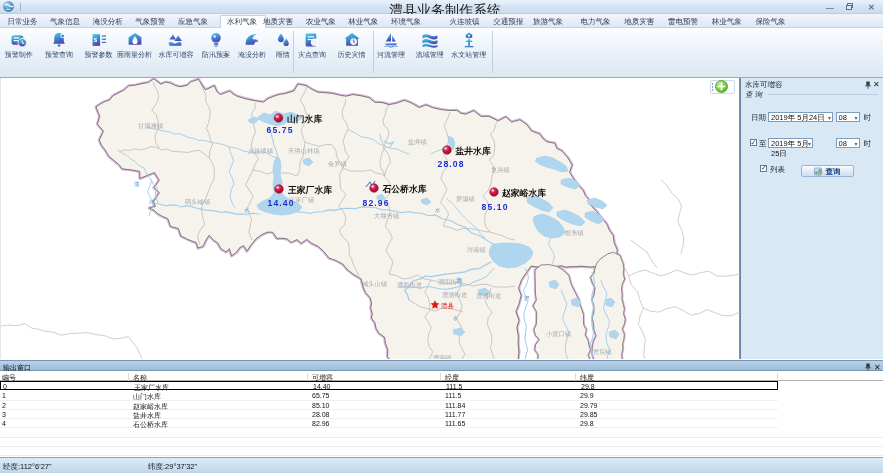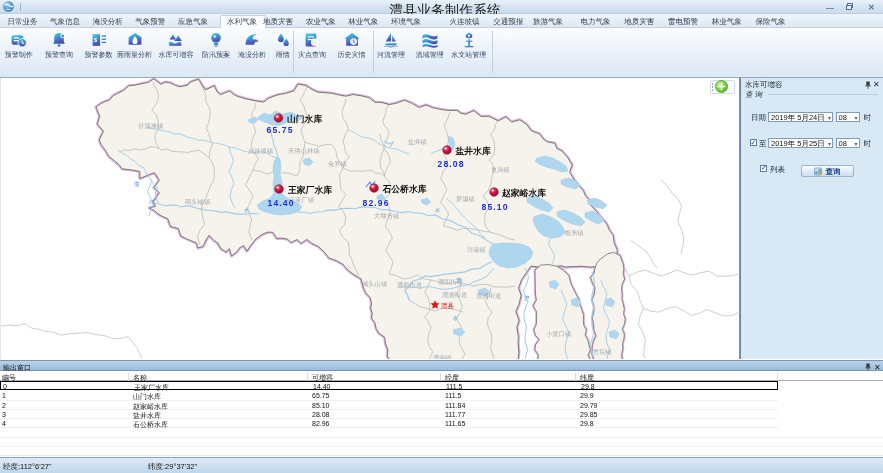--- a/index.html
+++ b/index.html
@@ -454,21 +454,21 @@
   </div>
 <div class="rp" style="left:873px;top:80px;font-size:8px;">✕</div>
 
 <div class="rp" style="left:751px;top:113px;">日期</div>
 <div class="combo" style="left:768px;top:111.5px;width:65px;height:10px;padding:0 0 0 2px;">2019年 5月24日<span class="arr">▾</span></div>
 <div class="combo" style="left:835.5px;top:111.5px;width:24px;height:10px;padding:0 0 0 2px;">08<span class="arr">▾</span></div>
 <div class="rp" style="left:863.5px;top:113px;">时</div>
 
 <div class="cb" style="left:749.5px;top:139px;"></div>
 <div class="rp" style="left:759px;top:139px;">至</div>
-<div class="combo" style="left:768px;top:138px;width:65px;height:10px;padding:0 0 0 2px;">2019年 5月25日<span class="arr">▾</span></div>
+<div class="combo" style="left:768px;top:138px;width:45px;height:10px;padding:0 0 0 2px;">2019年 5月25日<span class="arr">▾</span></div>
 <div class="combo" style="left:835.5px;top:138px;width:24px;height:10px;padding:0 0 0 2px;">08<span class="arr">▾</span></div>
 <div class="rp" style="left:863.5px;top:139px;">时</div>
 
 <div class="cb" style="left:760px;top:164.5px;"></div>
 <div class="rp" style="left:770px;top:165px;">列表</div>
 <div id="qbtn"><svg width="9" height="9" viewBox="0 0 9 9" style="vertical-align:-1.5px">
       <rect x="0.5" y="1" width="7" height="7" rx="1" fill="#cfe2f2" stroke="#6f9cc4" stroke-width="0.8"></rect>
       <rect x="1.5" y="4.5" width="1.4" height="2.8" fill="#4f8fd0"></rect>
       <rect x="3.4" y="3" width="1.4" height="4.3" fill="#7fc060"></rect>
       <rect x="5.3" y="2" width="1.4" height="5.3" fill="#4f8fd0"></rect>

